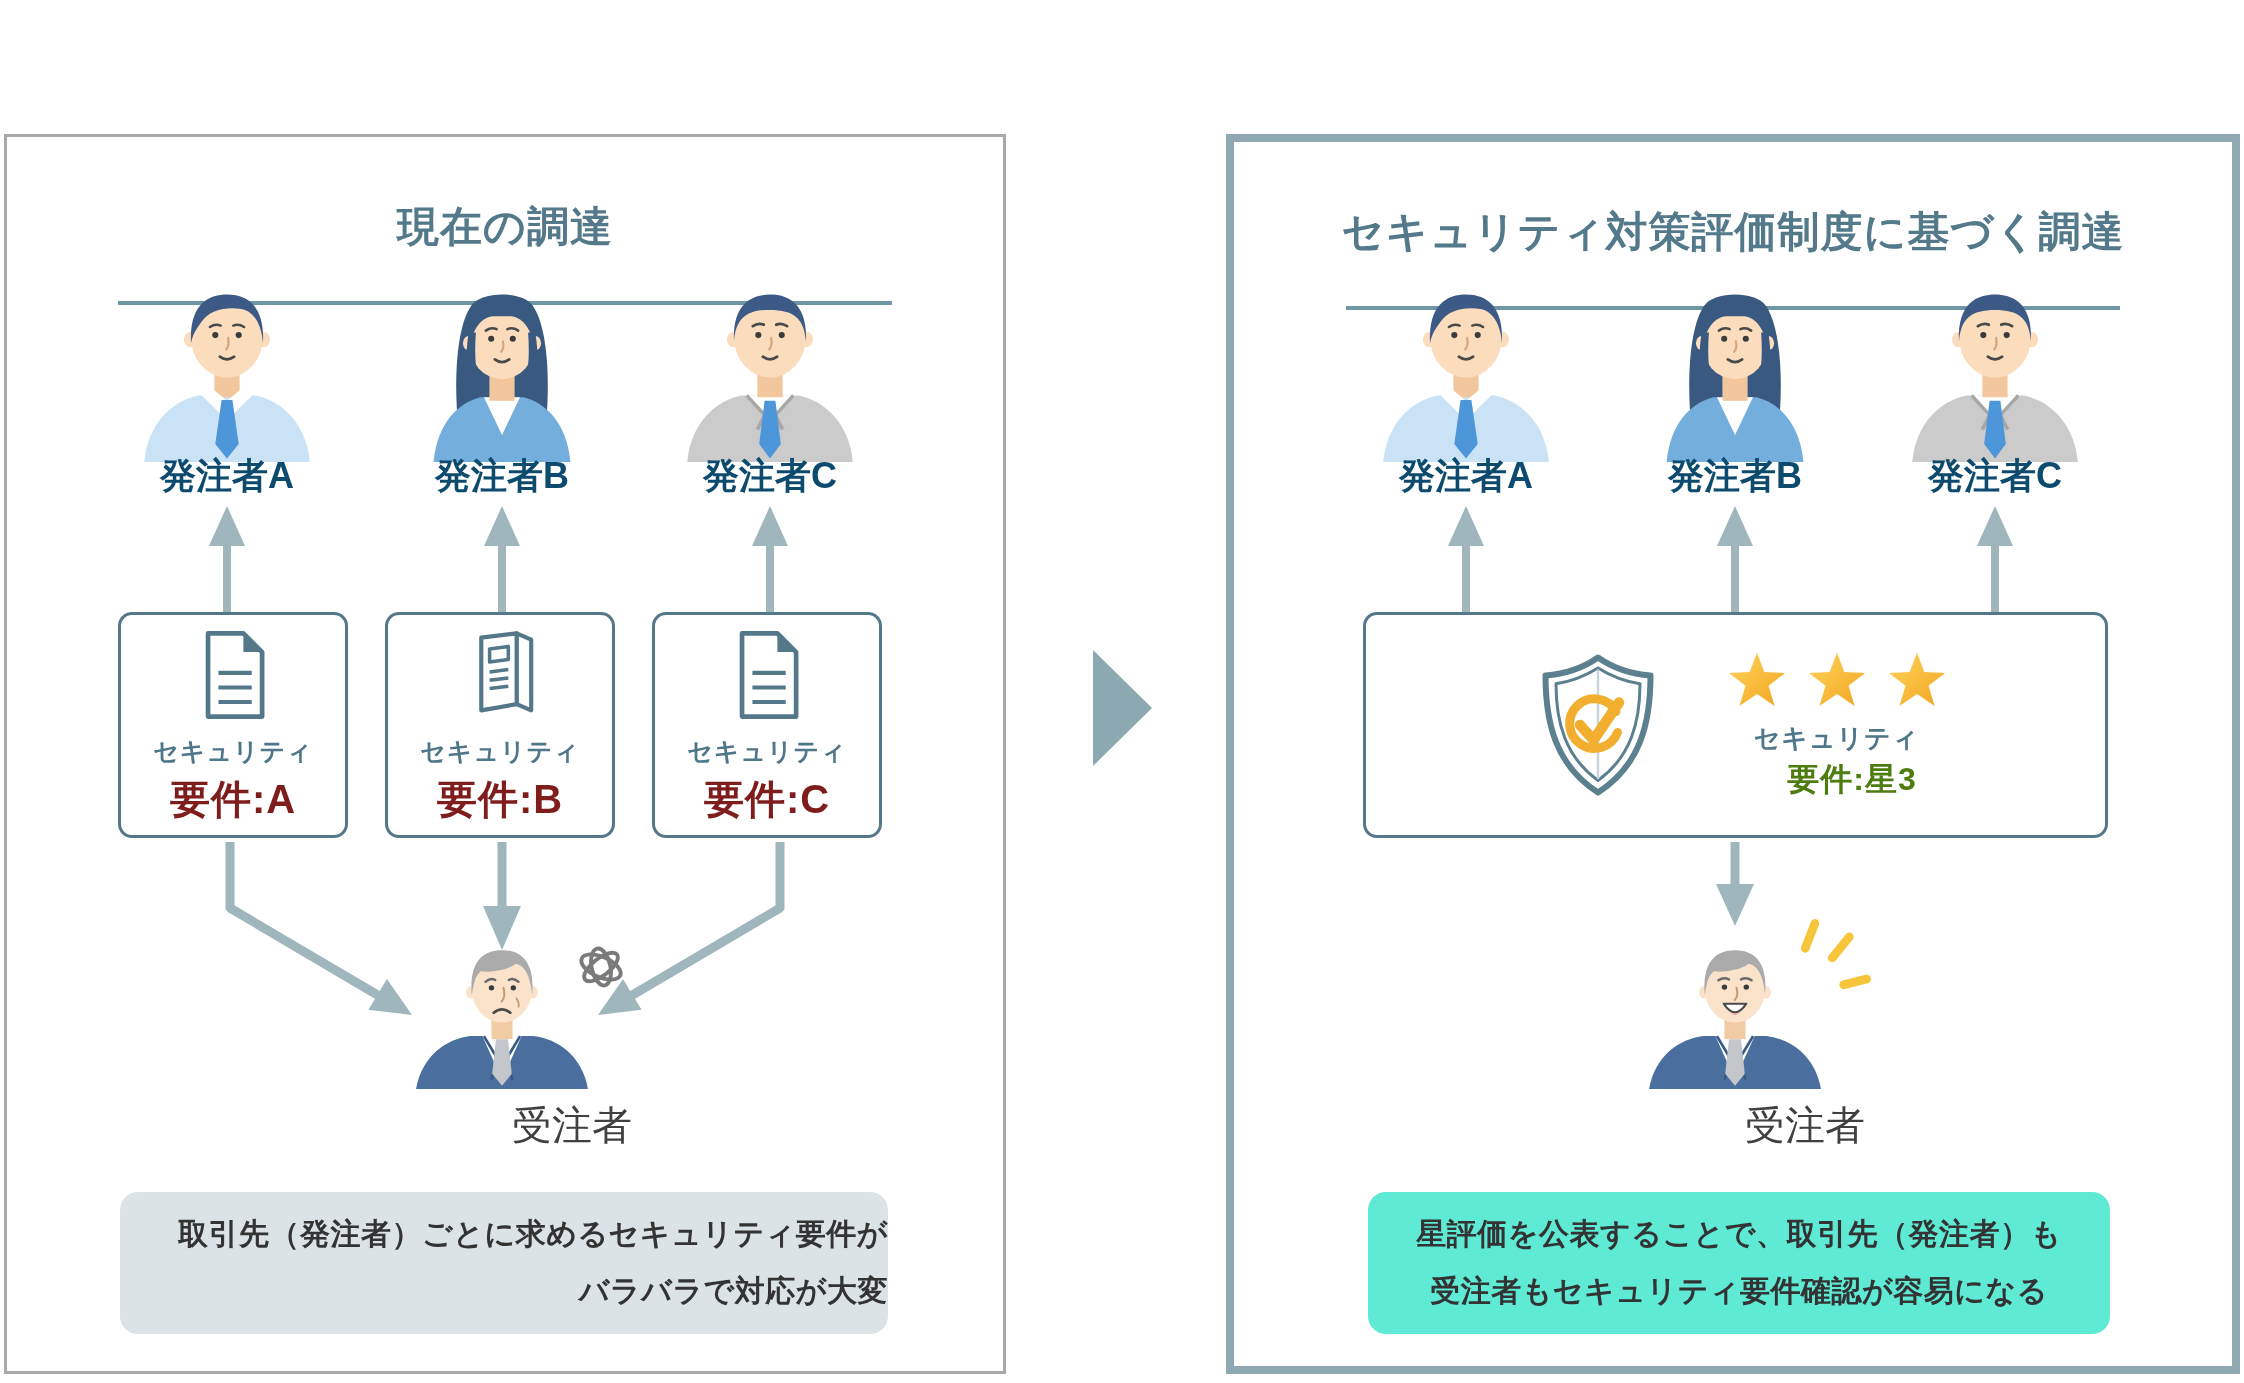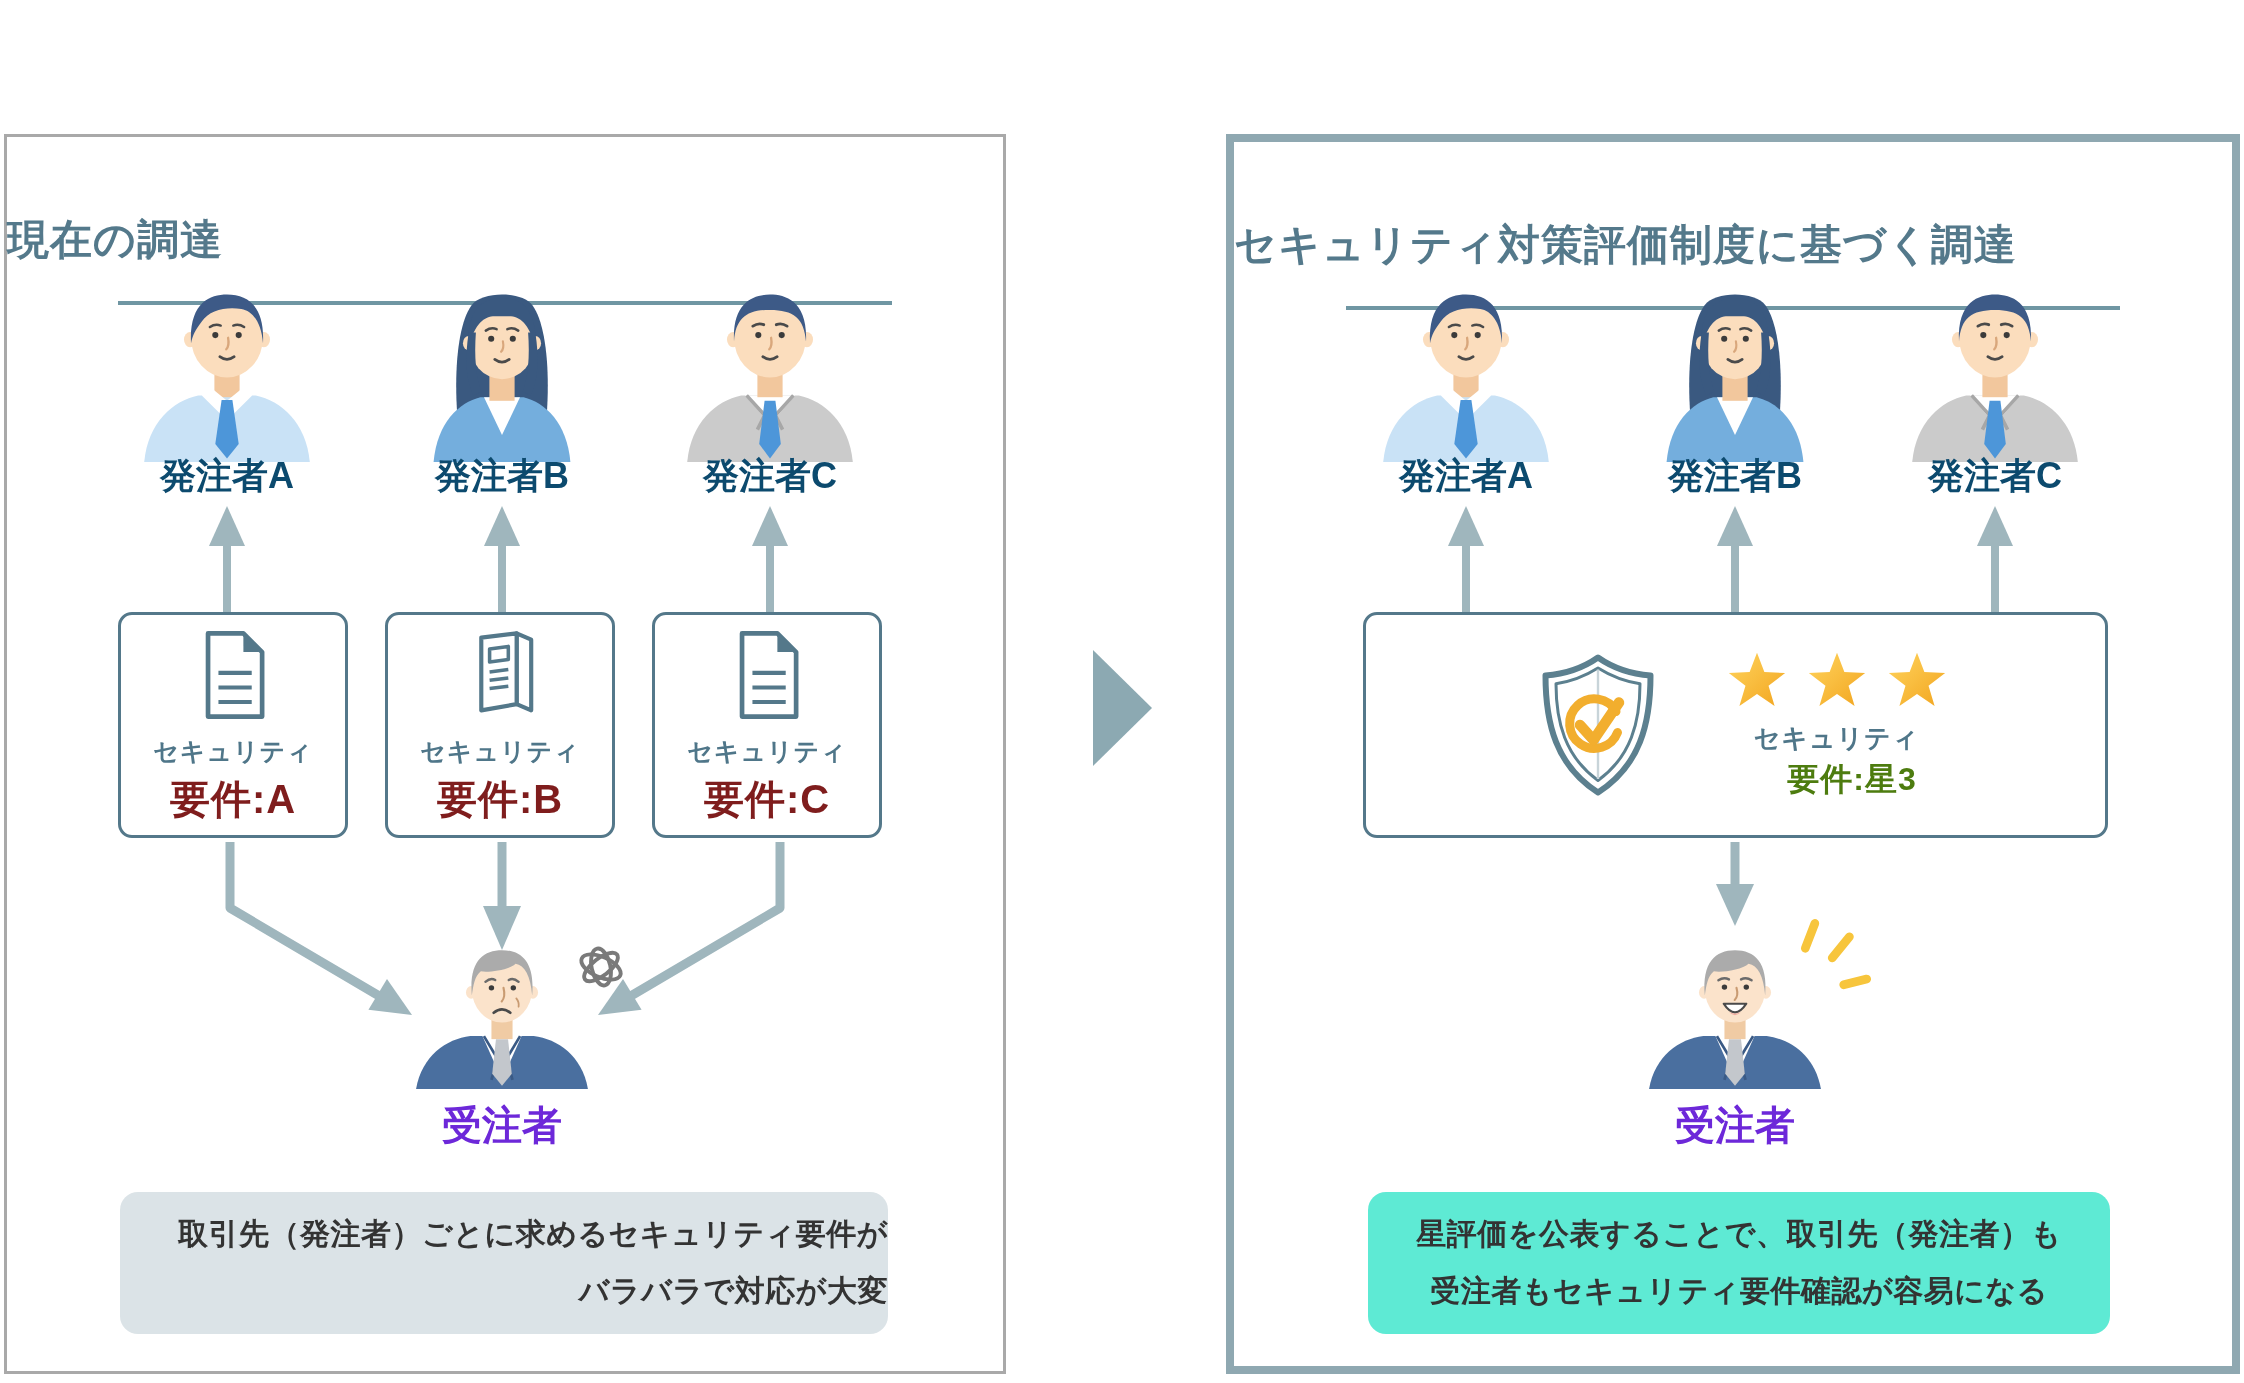--- a/index.html
+++ b/index.html
@@ -9,21 +9,21 @@
   
   .title-bar{position:absolute;left:0;top:0;width:2244px;height:90px;background:#7597A3;
     display:flex;align-items:center;justify-content:center;}
   .title-bar h1{margin:0;color:#ffffff;font-size:46px;font-weight:bold;letter-spacing:2px;}
 
   
   .panel{position:absolute;top:134px;height:1240px;background:#ffffff;box-sizing:border-box;}
   .panel-left{left:4px;width:1002px;border:3px solid #A9A9A9;}
   .panel-right{left:1226px;width:1014px;border:8px solid #8FA8B1;}
 
-  .panel-header{position:absolute;width:100%;top:75px;text-align:left;
+  .panel-header{position:absolute;width:100%;top:62px;text-align:center;
     color:#54798B;font-size:42px;font-weight:bold;letter-spacing:1px;}
   .panel-underline{position:absolute;top:164px;left:50%;transform:translateX(-50%);
     width:774px;height:4px;background:#6F96A3;}
 
   
   .avatar{position:absolute;width:180px;height:180px;top:282px;}
   .avatar-label{position:absolute;top:452px;width:260px;text-align:center;
     color:#0c4a6e;font-size:36px;font-weight:bold;}
 
   
@@ -40,22 +40,22 @@
     display:flex;align-items:center;justify-content:center;gap:52px;}
   .shield-wrap{width:150px;height:160px;}
   .rating-col{display:flex;flex-direction:column;align-items:center;gap:2px;}
   .stars-row{display:flex;gap:16px;margin-bottom:6px;}
   .stars-row svg{width:64px;height:64px;}
   .rating-line1{color:#4F7689;font-size:26px;font-weight:600;letter-spacing:1px;}
   .rating-line2{color:#4d7c0f;font-size:32px;font-weight:bold;letter-spacing:1px;margin-left:31px;}
 
   
   .oldman{position:absolute;width:196px;height:151px;top:938px;}
-  .contractor-label{position:absolute;top:1098px;width:260px;text-align:center;
-    color:#6d28d9;font-size:40px;font-weight:bold;}
+  .contractor-label{position:absolute;top:1098px;width:260px;text-align:right;
+    color:#404040;font-size:40px;font-weight:normal;}
   .scribble{position:absolute;left:562px;top:928px;width:78px;height:78px;}
   .sparkles{position:absolute;left:1788px;top:908px;width:96px;height:96px;}
 
   
   .note{position:absolute;top:1192px;height:142px;border-radius:18px;box-sizing:border-box;
     display:flex;flex-direction:column;justify-content:center;gap:16px;}
   .note-gray{left:120px;width:768px;background:#DBE3E7;padding-left:40px;align-items:flex-end;}
   .note-yellow{left:1368px;width:742px;background:#5eead4;align-items:center;}
   .note div{color:#333333;font-size:30px;font-weight:bold;letter-spacing:0.5px;}
 

